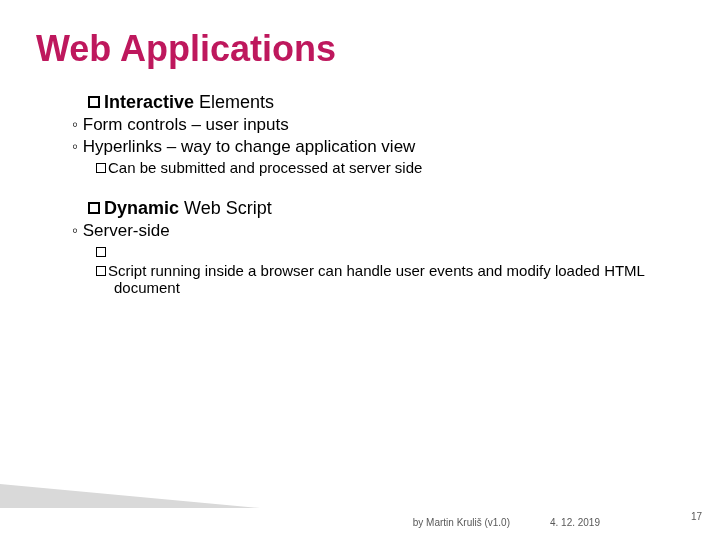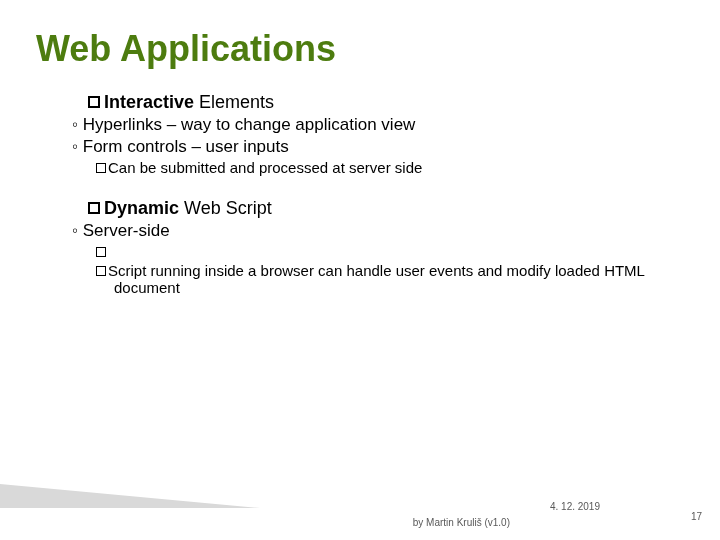--- a/index.html
+++ b/index.html
@@ -13,21 +13,21 @@
   .slide {
     padding: 28px 36px 0 36px;
     width: 720px;
     height: 540px;
     position: relative;
   }
   .title {
     font-family: "Trebuchet MS", "Arial Black", sans-serif;
     font-weight: bold;
     font-size: 36px;
-    color: #4d7c0f;
+    color: #be185d;
     letter-spacing: 0px;
     margin-bottom: 22px;
   }
   .body {
     padding-left: 24px;
   }
   .lvl1 {
     font-size: 18px;
     font-weight: bold;
     margin-top: 6px;
@@ -78,37 +78,37 @@
   }
   .footer {
     position: absolute;
     bottom: 12px;
     left: 0;
     width: 720px;
     font-size: 10px;
     color: #595959;
   }
   .byline { position: absolute; right: 210px; bottom: 0; }
-  .date   { position: absolute; right: 120px; bottom: 16px; }
+  .date   { position: absolute; right: 120px; bottom: 0; }
   .pagenum{ position: absolute; right: 18px;  bottom: 6px; }
 </style>
 </head>
 <body>
 
 <div class="slide">
 
   <h1 class="title">Web Applications</h1>
 
   <div class="body">
 
     <div class="lvl1">
       <span class="square"></span><span>Interactive</span><span class="rest"> Elements</span>
     </div>
+    <div class="lvl2">Form controls – user inputs</div>
     <div class="lvl2">Hyperlinks – way to change application view</div>
-    <div class="lvl2">Form controls – user inputs</div>
     <div class="lvl3">
       <span class="square"></span><span>Can be submitted and processed at server side</span>
     </div>
 
     <div class="spacer"></div>
 
     <div class="lvl1">
       <span class="square"></span><span>Dynamic</span><span class="rest"> Web Script</span>
     </div>
     <div class="lvl2">Server-side</div>

